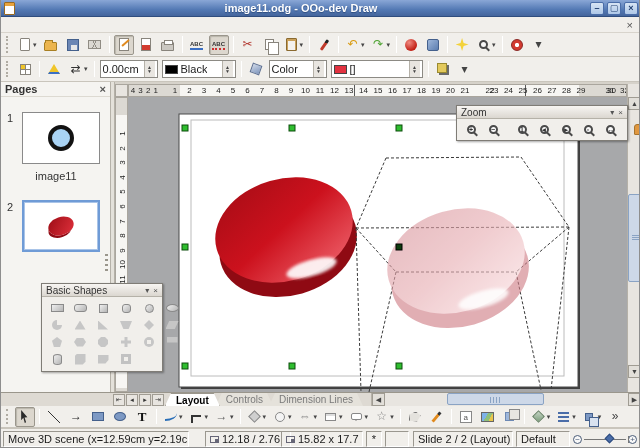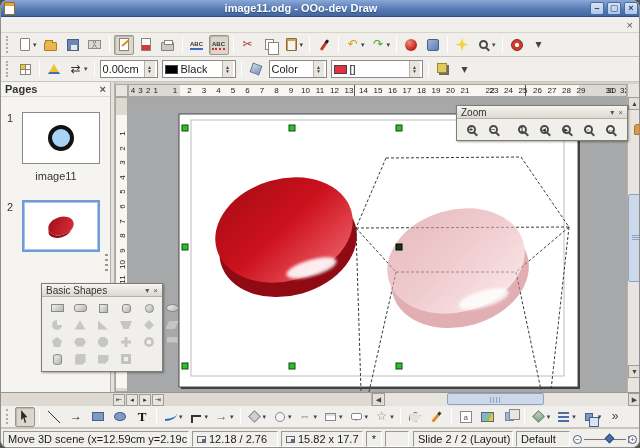--- a/index.html
+++ b/index.html
@@ -1,19 +1,19 @@
 <!DOCTYPE html>
 <html><head>
 <meta charset="utf-8">
 <style>
   html,body{margin:0;padding:0;background:#555;}
   *{box-sizing:border-box;}
   #win{position:relative;width:640px;height:448px;background:#efece7;
        font-family:"Liberation Sans","DejaVu Sans",sans-serif;font-size:11px;color:#1a1a1a;
-       border-left:1px solid #8e8e8e;border-right:1px solid #8e8e8e;border-bottom:1px solid #8e8e8e;overflow:hidden;border-radius:8px;}
+       border-left:1px solid #8e8e8e;border-right:1px solid #8e8e8e;border-bottom:1px solid #8e8e8e;overflow:hidden;}
 
   
   .titlebar{position:absolute;left:0;top:0;width:640px;height:17px;
     background:linear-gradient(#8aa7d6,#5379b4 60%,#44659c);border-bottom:1px solid #2f4d7e;
     display:flex;align-items:center;padding:0 3px;}
   .title-doc-icon{width:11px;height:13px;background:#fff;border:1px solid #9a6a20;border-radius:1px;
     box-shadow:inset 0 3px 0 #e8a33d;}
   .title-text{flex:1;text-align:center;color:#fff;font-weight:bold;font-size:11px;text-shadow:0 1px 1px #2f4d7e;}
   .winbtn{width:14px;height:13px;margin-left:3px;background:linear-gradient(#d7e4f4,#aec8e8);
     border:1px solid #4a6da8;border-radius:2px;color:#1e3c6e;font-size:9px;line-height:11px;text-align:center;font-weight:bold;}
@@ -695,20 +695,25 @@
   </div>
 
   <div class="tabrow">
     <span class="tabspace"></span>
     <span id="tabnavs" style="display:flex;align-items:center">
         <span class="navbtn">⇤</span>
         <span class="navbtn">◂</span>
         <span class="navbtn">▸</span>
         <span class="navbtn">⇥</span>
       </span>
+    <span id="tabs" style="display:flex">
+        <span class="tab active">Layout</span>
+        <span class="tab">Controls</span>
+        <span class="tab">Dimension Lines</span>
+      </span>
     <span class="hscroll">
       <span class="sbtn">◀</span>
       <span class="track">
           <span class="thumb">
             <i></i>
           </span>
         </span>
       <span class="sbtn">▶</span>
     </span>
   </div>
@@ -850,21 +855,21 @@
       </button>
       <button class="tbtn">
         <span class="icn k-chev">»</span>
       </button>
     </div>
 
   <div class="status">
     <span class="sfield" style="left:2px;width:186px">
       <span>Move 3D scene (x=12.59cm y=2.19cm)</span>
     </span>
-    <span class="sfield" style="left:191px;width:86px">
+    <span class="sfield" style="left:204px;width:86px">
       <span class="sicon"></span>
       <span>12.18 / 2.76</span>
     </span>
     <span class="sfield" style="left:280px;width:82px">
       <span class="sicon"></span>
       <span>15.82 x 17.7</span>
     </span>
     <span class="sfield" style="left:365px;width:16px;justify-content:center">
       <span>*</span>
     </span>

